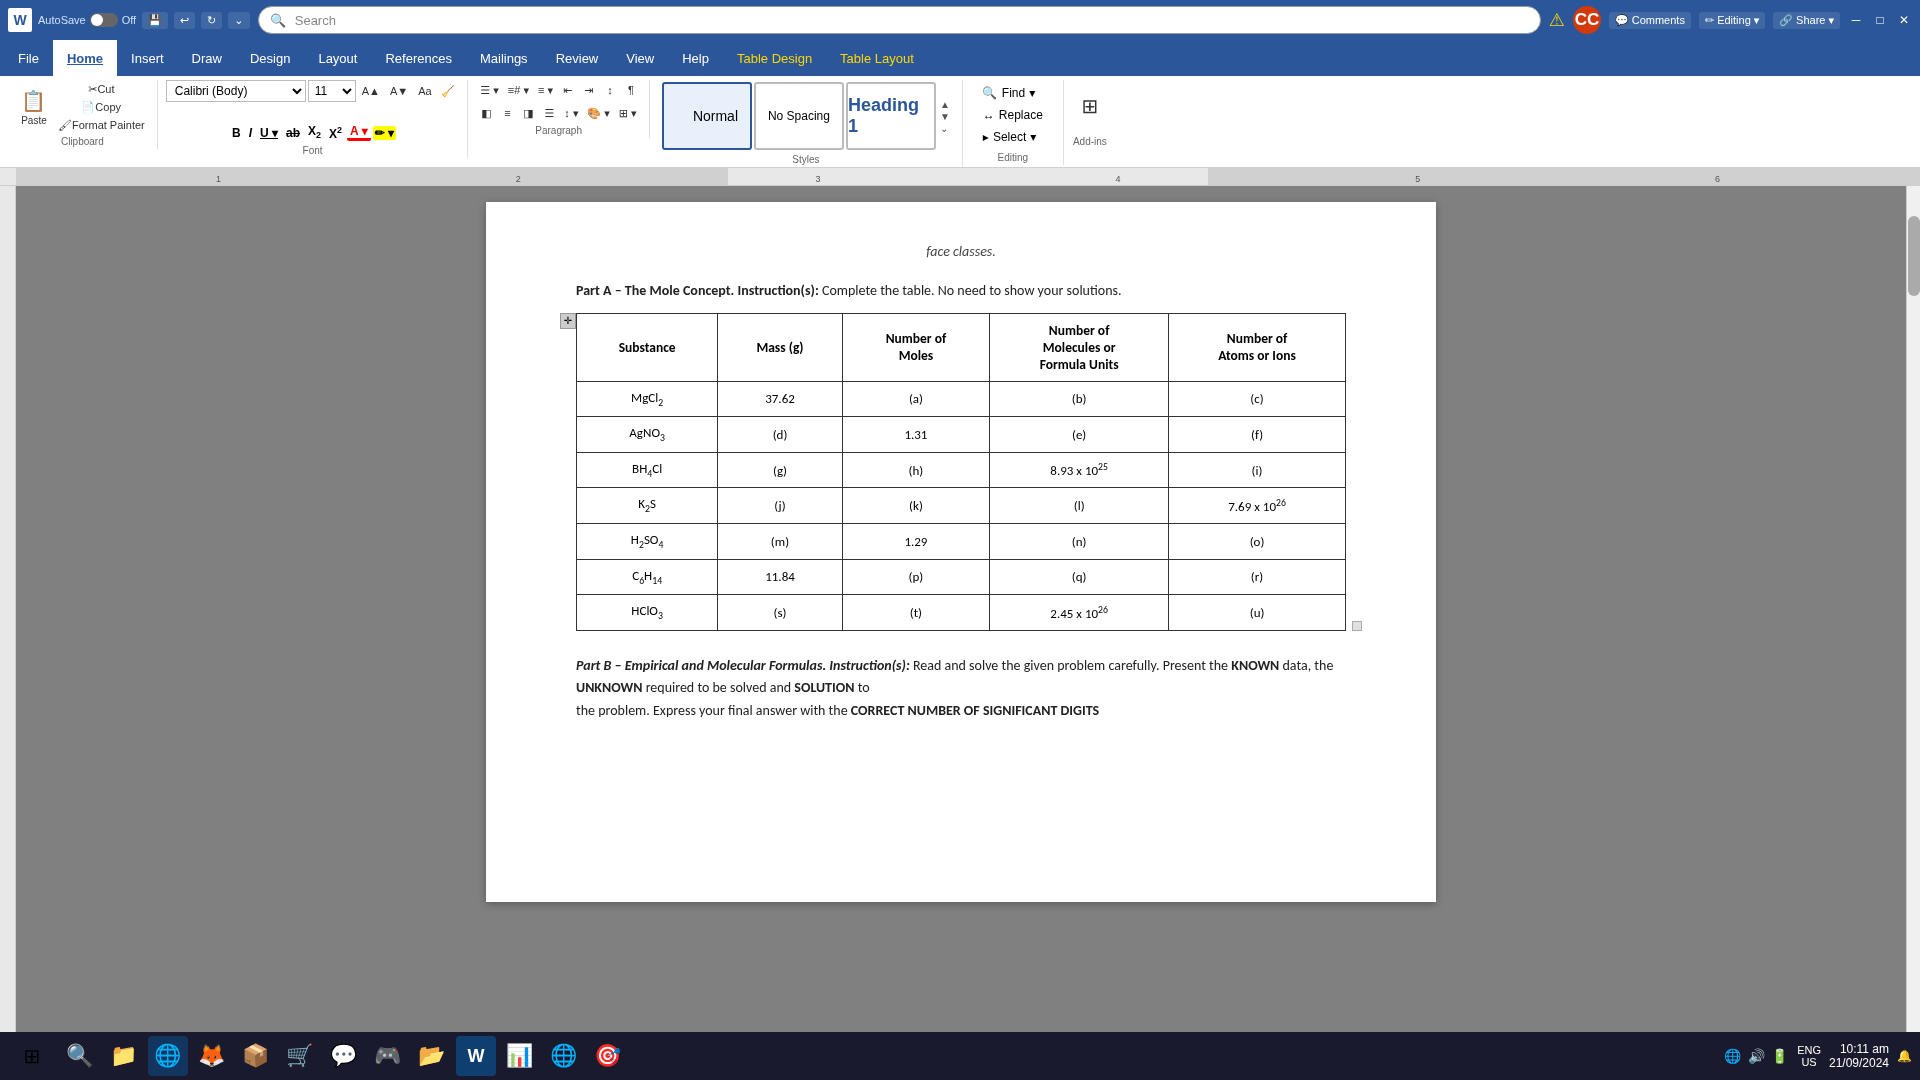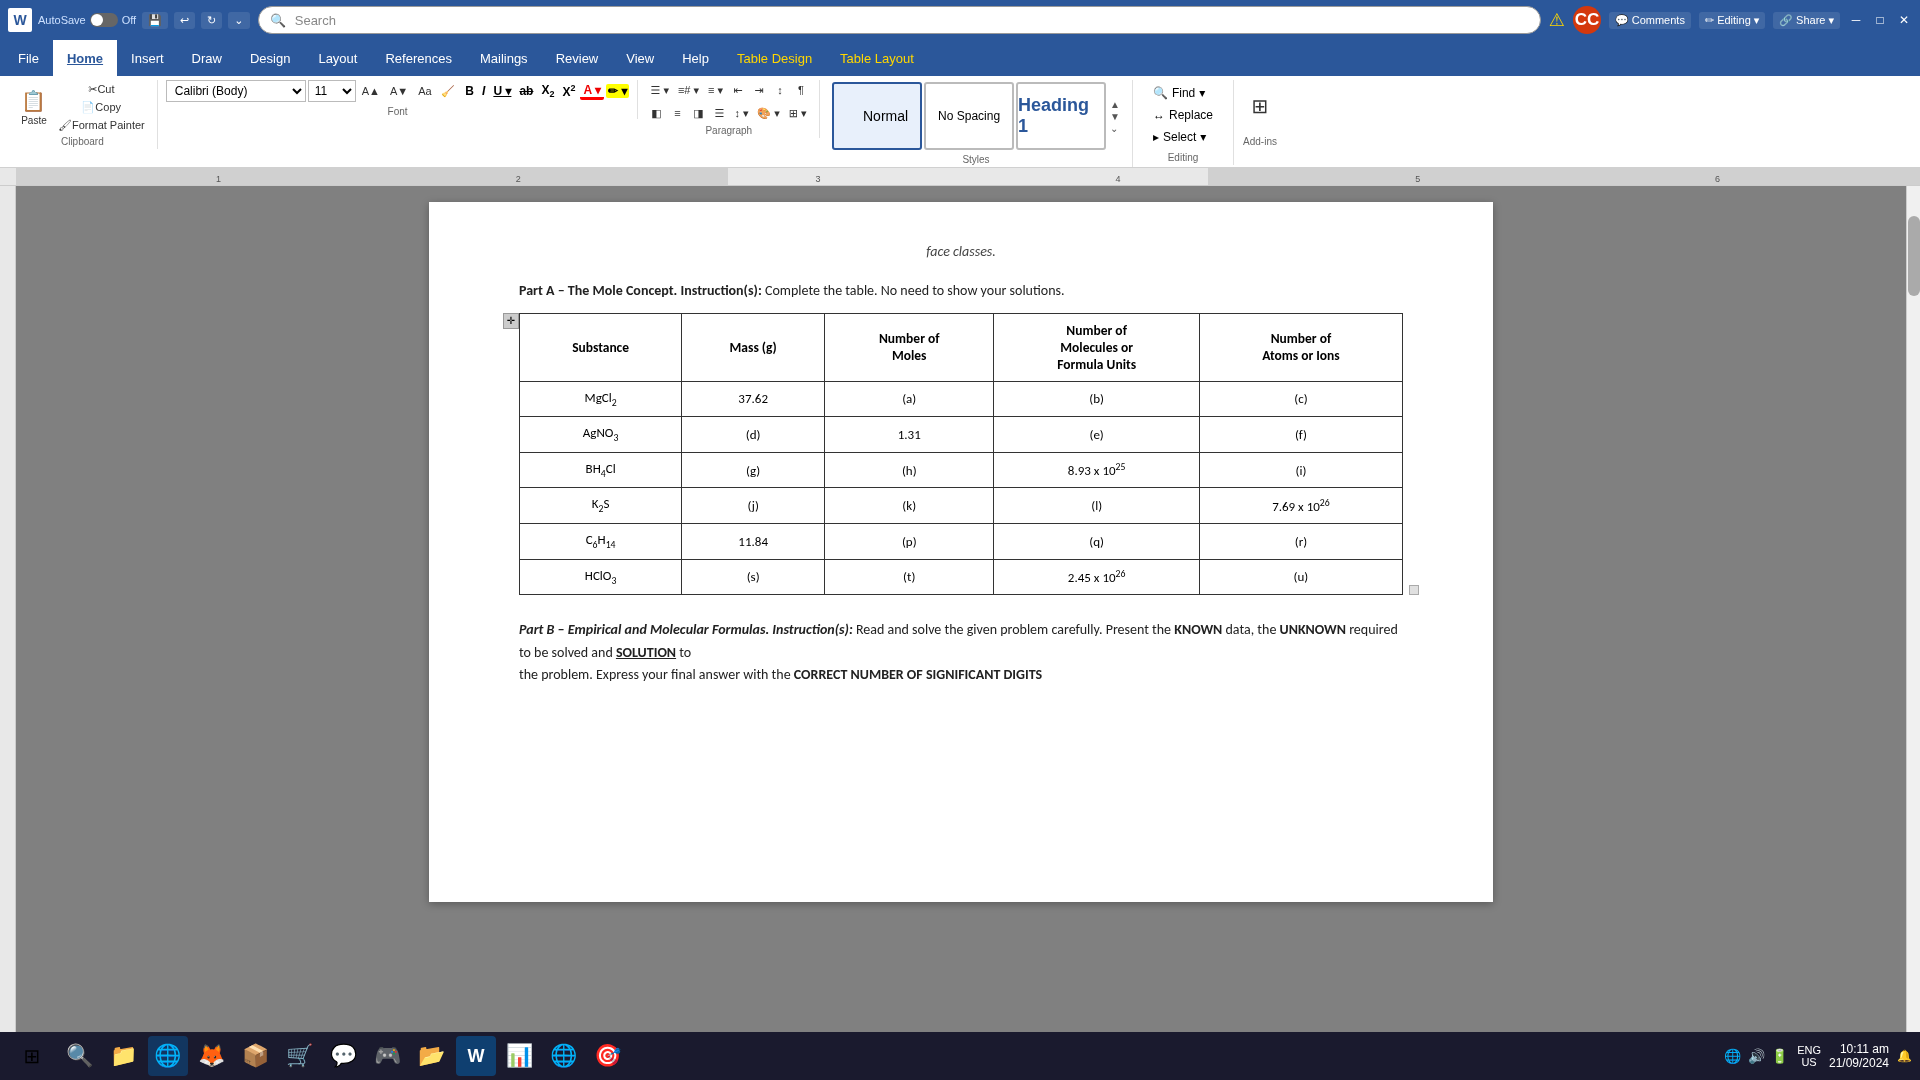--- a/index.html
+++ b/index.html
@@ -176,21 +176,21 @@
       display: flex;
       height: calc(1080px - 40px - 36px - 80px - 18px - 32px);
       background: #808080;
     }
     .left-ruler { width: 16px; background: #e8e8e8; border-right: 1px solid #ccc; }
     .doc-scroll { flex: 1; overflow: hidden; background: #808080; padding: 16px 0; }
 
     
     .doc-page {
       background: white;
-      width: 1064px;
+      width: 950px;
       margin: 0 auto;
       padding: 40px 90px 40px 90px;
       min-height: 700px;
       box-shadow: 0 2px 8px rgba(0,0,0,0.3);
     }
 
     .doc-text { font-family: Calibri, Arial, sans-serif; font-size: 14px; line-height: 1.4; color: #222; }
 
     .part-heading { font-size: 14px; margin: 18px 0 12px 0; line-height: 1.5; }
     .part-heading .label { font-weight: bold; }
@@ -342,21 +342,21 @@
       <div style="display:flex;flex-direction:column;justify-content:space-between;height:54px;">
         <div class="ribbon-btn-small">✂ <span>Cut</span></div>
         <div class="ribbon-btn-small">📄 <span>Copy</span></div>
         <div class="ribbon-btn-small">🖌 <span>Format Painter</span></div>
       </div>
     </div>
     <div class="ribbon-group-label">Clipboard</div>
   </div>
 
   <div class="ribbon-group">
-    <div style="display:flex;gap:3px;align-items:center;">
+    <div style="display:flex;flex-direction:column;gap:20px;align-items:center;">
       <div class="font-row">
         <select class="font-select">
           <option>Calibri (Body)</option>
         </select>
         <select class="font-size-select">
           <option>11</option>
         </select>
         <span class="ribbon-btn-small">A▲</span>
         <span class="ribbon-btn-small">A▼</span>
         <span class="ribbon-btn-small">Aa</span>
@@ -515,20 +515,27 @@
               <td>(i)</td>
             </tr>
             <tr>
               <td>K<sub>2</sub>S</td>
               <td>(j)</td>
               <td>(k)</td>
               <td>(l)</td>
               <td>7.69 x 10<sup>26</sup></td>
             </tr>
             <tr>
+              <td>H<sub>2</sub>SO<sub>4</sub></td>
+              <td>(m)</td>
+              <td>1.29</td>
+              <td>(n)</td>
+              <td>(o)</td>
+            </tr>
+            <tr>
               <td>C<sub>6</sub>H<sub>14</sub></td>
               <td>11.84</td>
               <td>(p)</td>
               <td>(q)</td>
               <td>(r)</td>
             </tr>
             <tr>
               <td>HClO<sub>3</sub></td>
               <td>(s)</td>
               <td>(t)</td>
@@ -540,21 +547,21 @@
         <div style="position:absolute; right:-16px; bottom:0; width:10px; height:10px; background:#e0e0e0; border:1px solid #aaa;"></div>
       </div>
 
       <div class="part-b doc-text" style="margin-top:24px;">
         <span class="label" style="font-weight:bold;font-style:italic;">Part B – Empirical and Molecular Formulas. Instruction(s):</span>
         <span> Read and solve the given problem carefully. Present the </span>
         <span style="font-weight:bold;">KNOWN</span>
         <span> data, the </span>
         <span style="font-weight:bold;">UNKNOWN</span>
         <span> required to be solved and </span>
-        <span style="font-weight:bold;text-decoration:underline;">SOLUTION</span>
+        <span style="font-weight:bold;">SOLUTION</span>
         <span> to</span>
         <br>
         <span>the problem. Express your final answer with the </span>
         <span style="font-weight:bold;">CORRECT NUMBER OF SIGNIFICANT DIGITS</span>
       </div>
 
     </div>
   </div>
 
   <div class="scrollbar-track">

